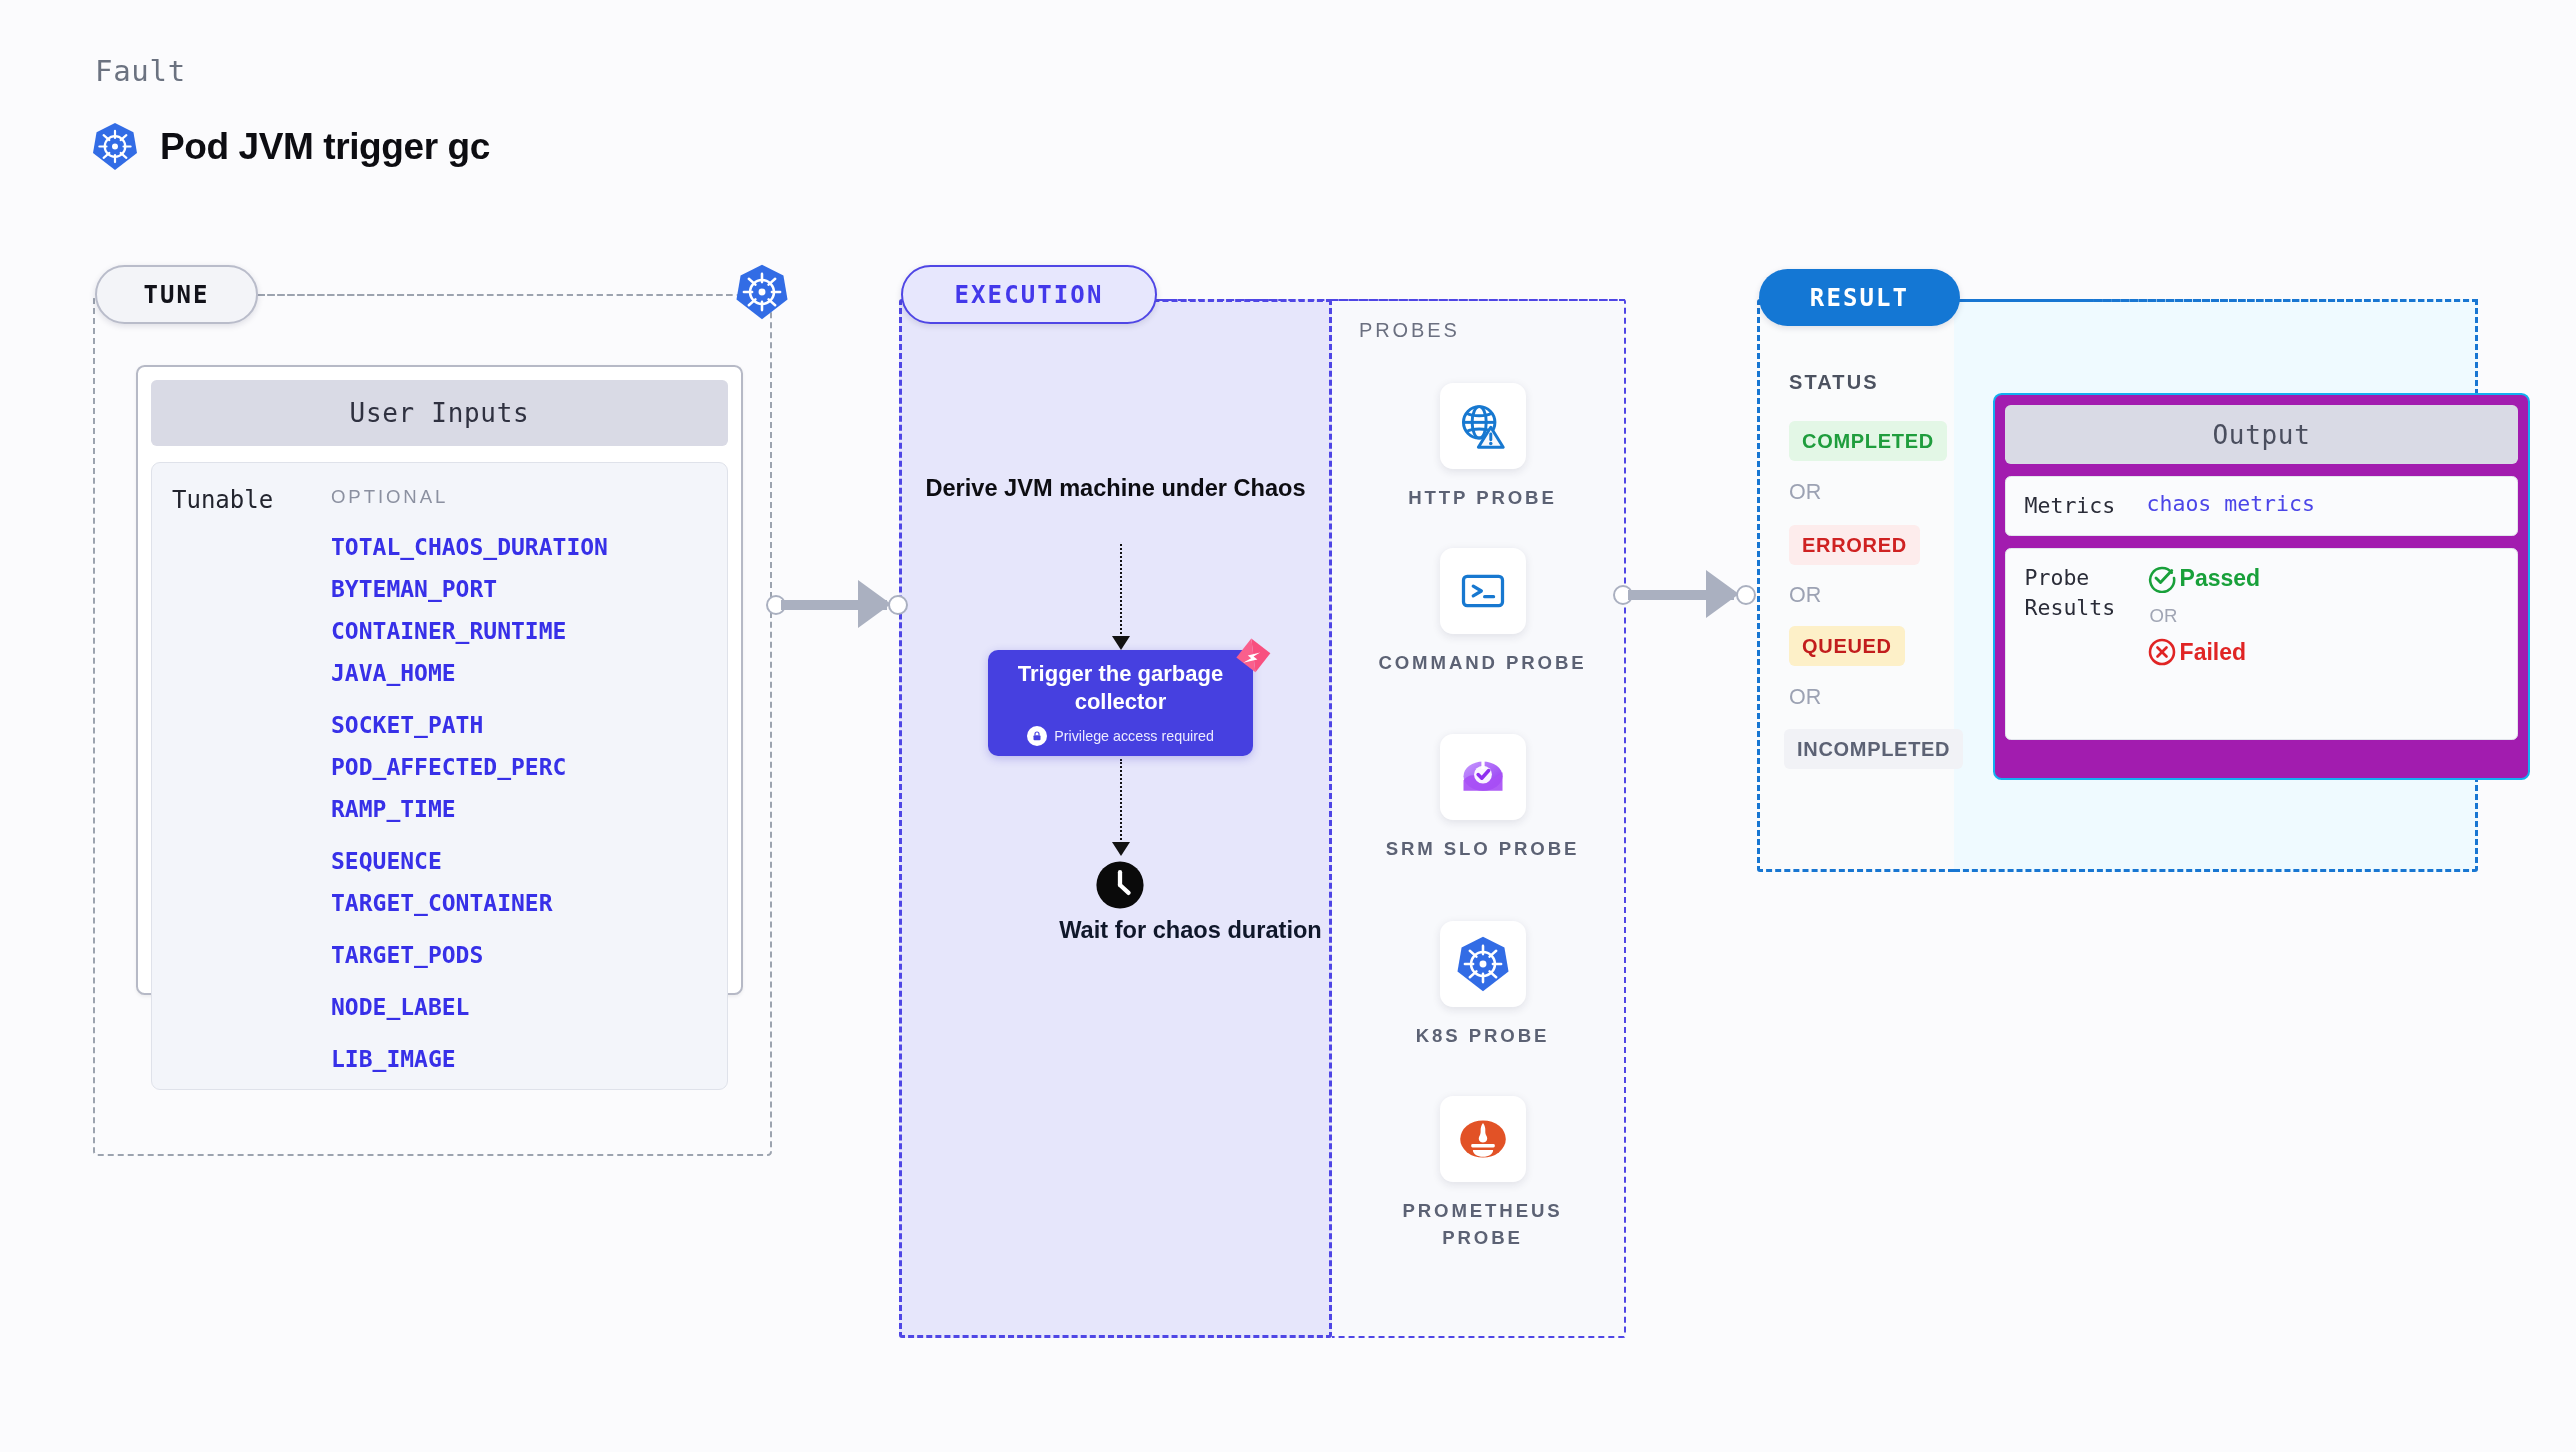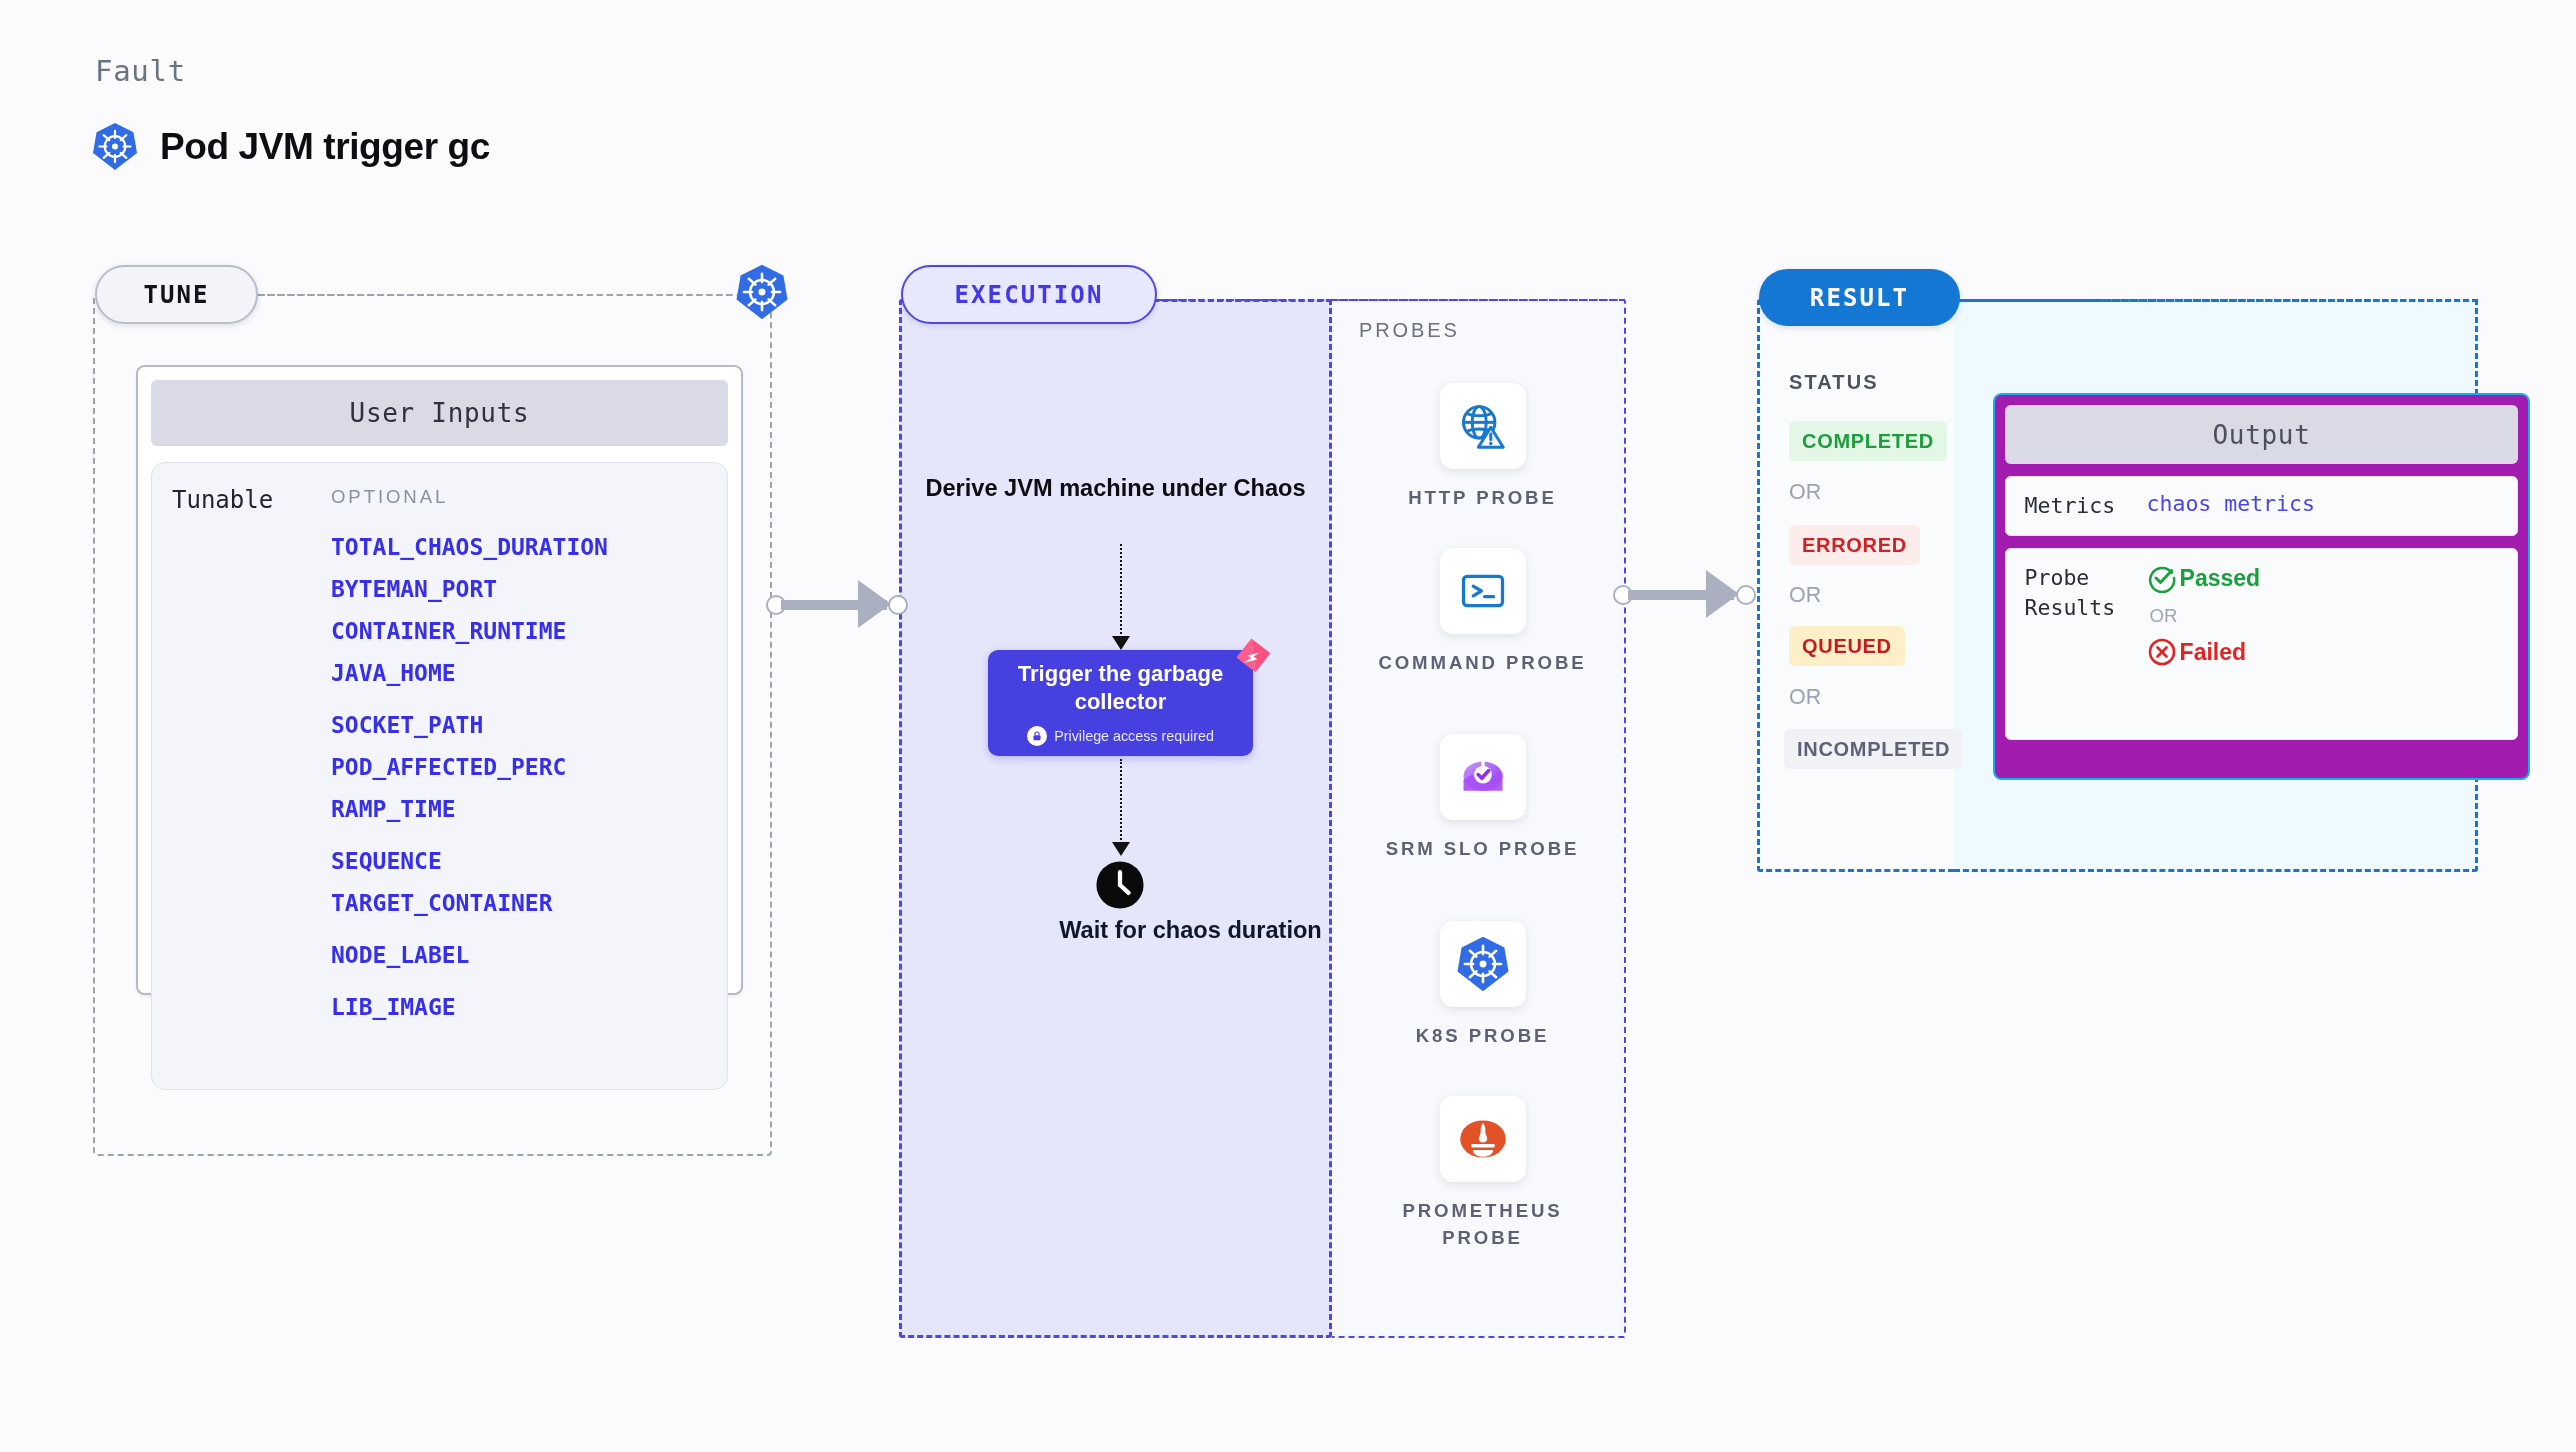--- a/index.html
+++ b/index.html
@@ -56,21 +56,21 @@
     background:#ffffff; border:2.1px solid #b6b9c6; border-radius:8.6px;
     box-shadow:0 1.4px 3.6px rgba(0,0,0,0.06);
   }
   .ui-head {
     margin:13px 13px 0 13px; height:66px; background:#d9dae5; border-radius:5.7px;
     display:flex; align-items:center; justify-content:center;
     font-family:"DejaVu Sans Mono", monospace; font-size:26px; color:#2f3140; letter-spacing:0.7px;
   }
   .ui-body {
     margin:15.8px 13px 13px 13px; height:628px; background:#f3f5fa;
-    border:1.4px solid #dfe2ea; border-radius:14px;
+    border:1.4px solid #dfe2ea; border-radius:9px;
     display:flex; padding:23px 0 0 0;
   }
   .ui-left { width:179px; padding-left:20px; }
   .tunable-word { font-family:"DejaVu Sans Mono", monospace; font-size:24px; color:#22242e; }
   .ui-right { flex:1; }
   .optional-word {
     font-family:"Liberation Sans", sans-serif; font-size:18.6px; color:#8b90a0;
     letter-spacing:2.9px; margin-bottom:18.6px;
   }
   .param {
@@ -252,20 +252,21 @@
         <div class="optional-word">OPTIONAL</div>
         <div class="param">TOTAL_CHAOS_DURATION</div>
         <div class="param">BYTEMAN_PORT</div>
         <div class="param">CONTAINER_RUNTIME</div>
         <div class="param">JAVA_HOME</div>
         <div class="param gap">SOCKET_PATH</div>
         <div class="param">POD_AFFECTED_PERC</div>
         <div class="param">RAMP_TIME</div>
         <div class="param gap">SEQUENCE</div>
         <div class="param">TARGET_CONTAINER</div>
+        <div class="param gap">TARGET_PODS</div>
         <div class="param gap">NODE_LABEL</div>
         <div class="param gap">LIB_IMAGE</div>
       </div>
     </div>
   </div>
 
   <div class="conn">
     <div class="conn-dot" style="left:766px; top:595px;"></div>
     <div class="conn-line" style="left:781px; top:600px; width:106px;"></div>
     <div class="conn-arrow" style="left:858px; top:580px;"></div>

